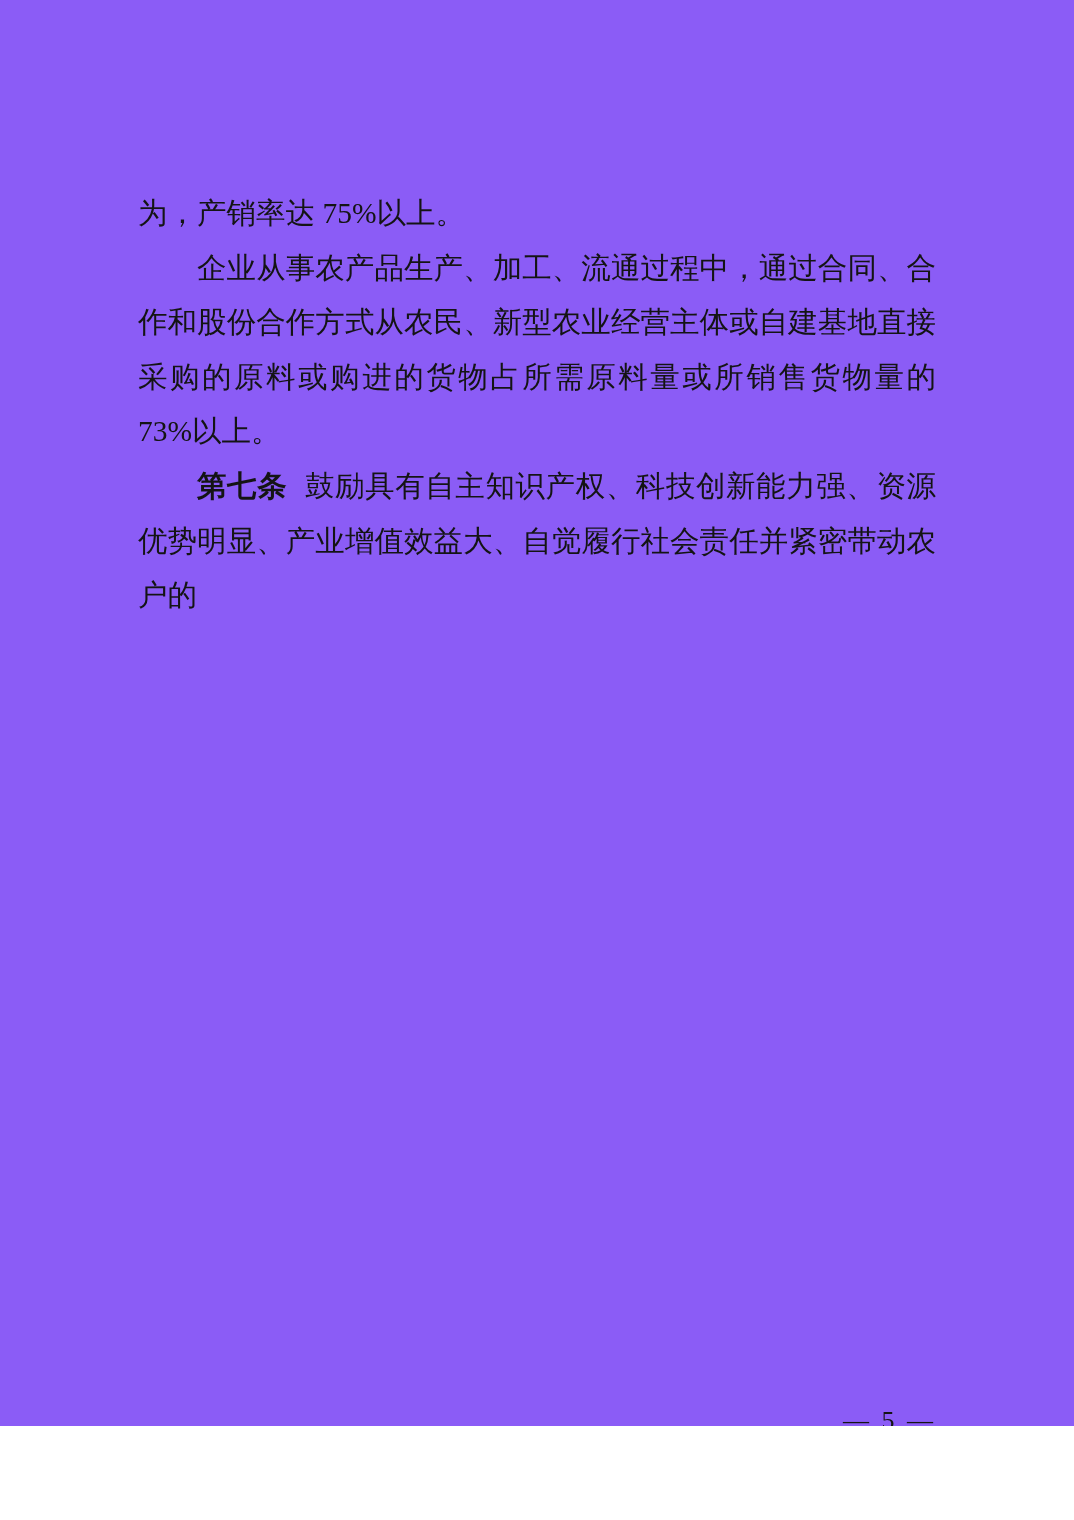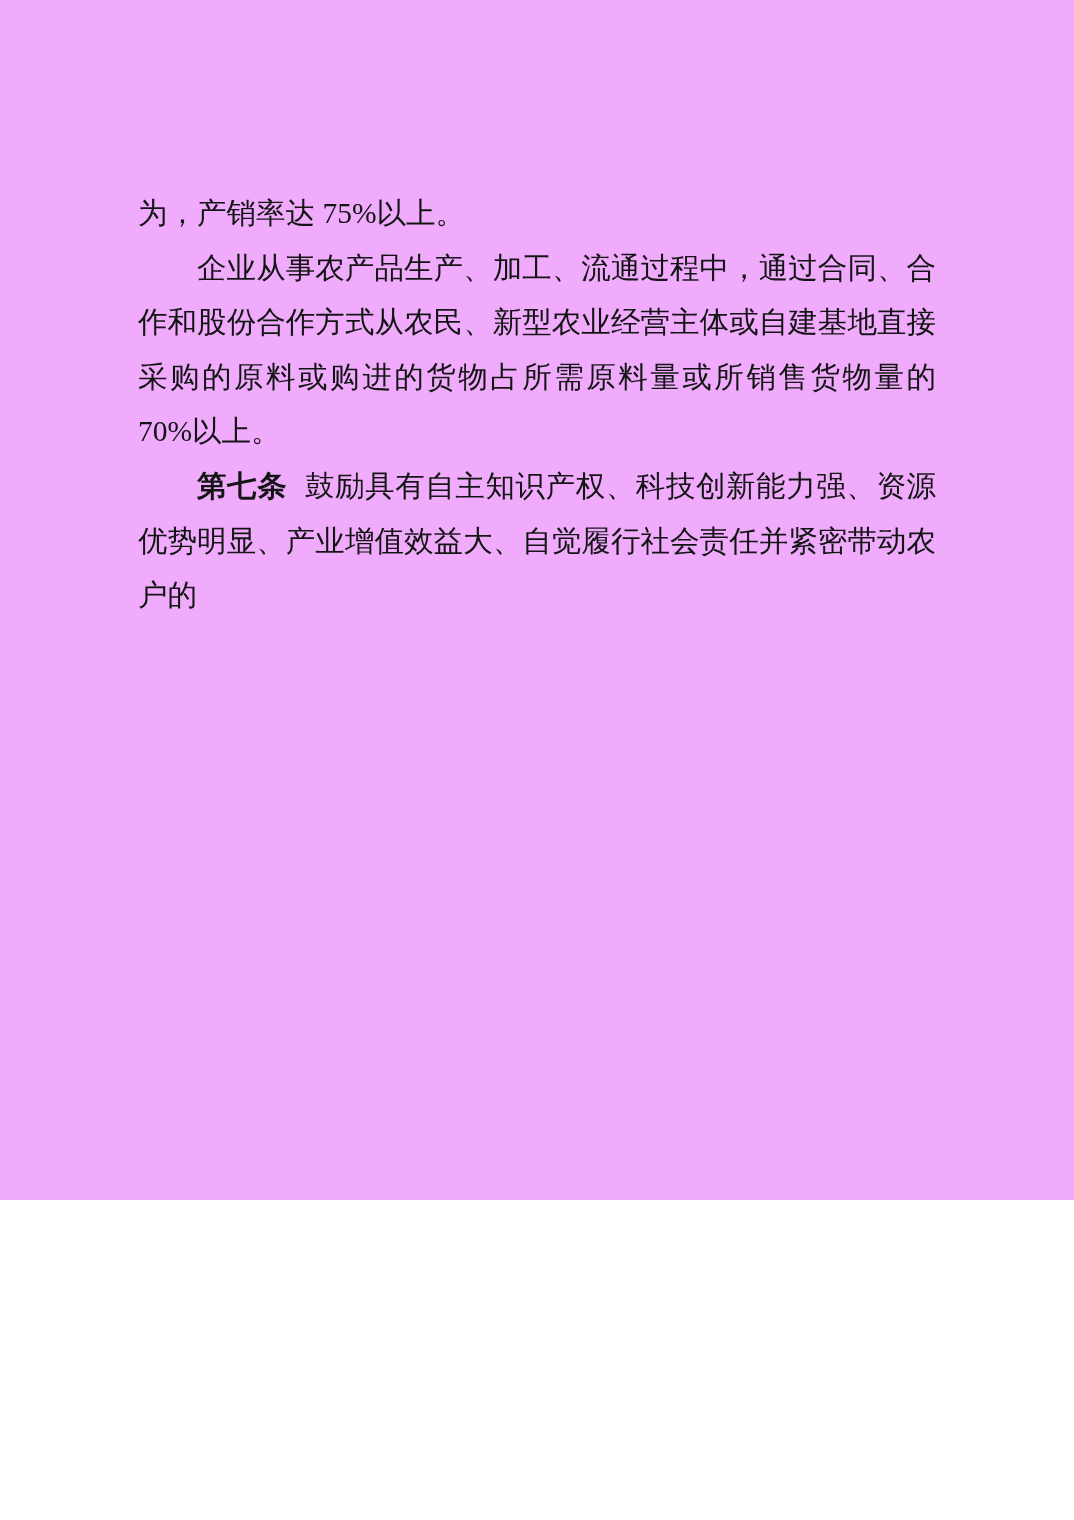--- a/index.html
+++ b/index.html
@@ -3,22 +3,22 @@
 <meta charset="utf-8">
 <style>
   html, body {
     margin: 0;
     padding: 0;
     background: #ffffff;
   }
   .page {
     position: relative;
     width: 1074px;
-    height: 1200px;
-    background: #f0abfc;
+    height: 1426px;
+    background: #8b5cf6;
     overflow: hidden;
     font-family: "Liberation Serif", "DejaVu Serif", serif;
   }
   .content {
     position: absolute;
     left: 138px;
     top: 186px;
     width: 798px;
     font-size: 29.5px;
     line-height: 54.6px;
@@ -48,18 +48,18 @@
     letter-spacing: 3px;
     font-family: "Liberation Serif", "DejaVu Serif", serif;
   }
 </style>
 </head>
 <body>
 
 <div class="page">
   <div class="content">
     <p class="para">为，产销率达 75%以上。</p>
-    <p class="para indent">企业从事农产品生产、加工、流通过程中，通过合同、合作和股份合作方式从农民、新型农业经营主体或自建基地直接采购的原料或购进的货物占所需原料量或所销售货物量的 70%以上。</p>
+    <p class="para indent">企业从事农产品生产、加工、流通过程中，通过合同、合作和股份合作方式从农民、新型农业经营主体或自建基地直接采购的原料或购进的货物占所需原料量或所销售货物量的 73%以上。</p>
     <p class="para indent"><span class="article-label">第七条</span><span>鼓励具有自主知识产权、科技创新能力强、资源优势明显、产业增值效益大、自觉履行社会责任并紧密带动农户的</span></p>
   </div>
 
   <div class="footer">— 5 —</div>
 </div>
 
 </body></html>

